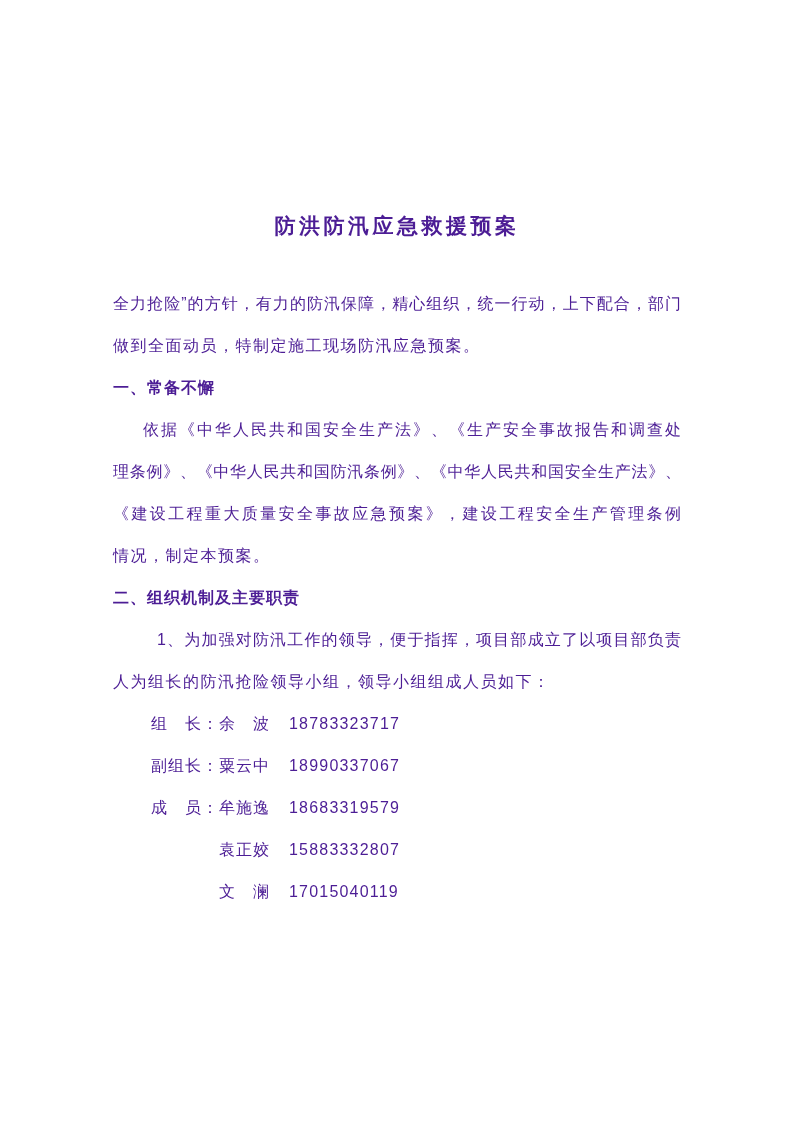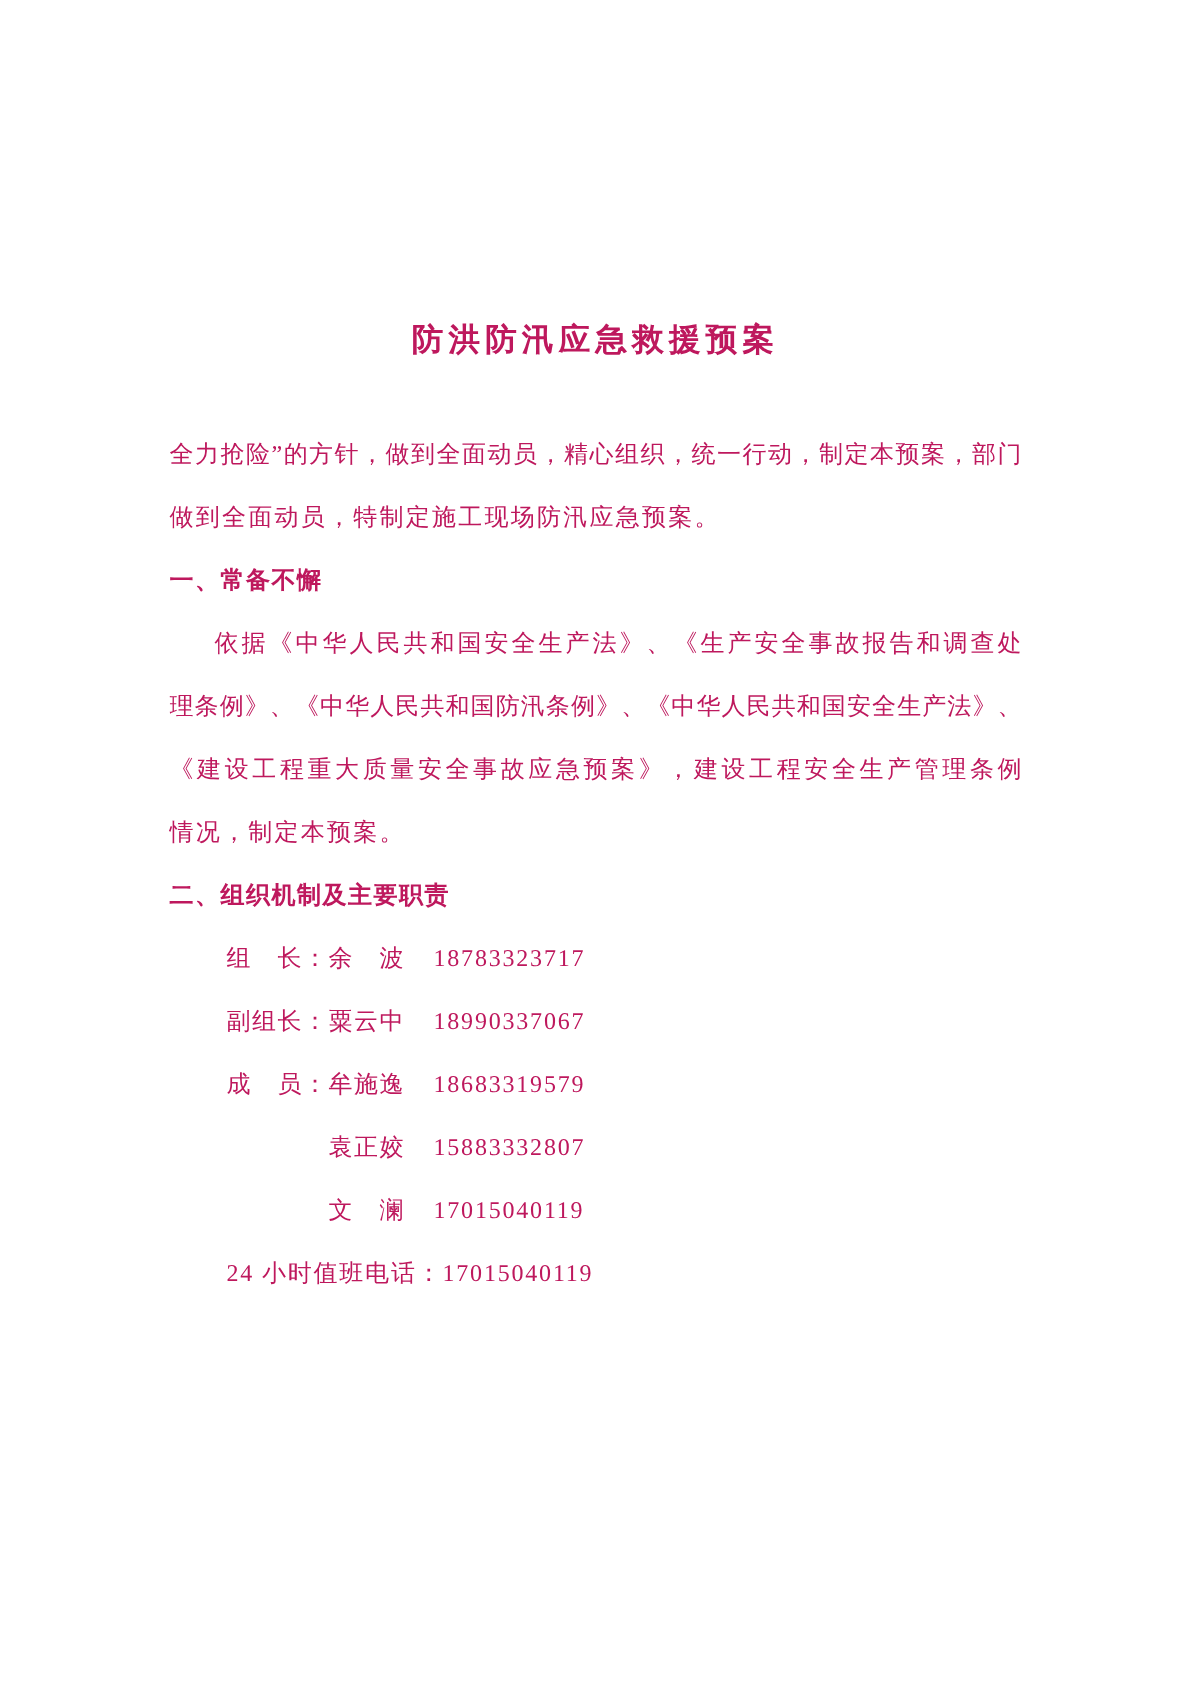--- a/index.html
+++ b/index.html
@@ -1,22 +1,22 @@
 <!DOCTYPE html>
 <html lang="zh"><head>
 <meta charset="utf-8">
 <style>
   html, body { margin: 0; padding: 0; background: #ffffff; }
   .page {
     position: relative;
     width: 793px;
     height: 1029px;
     background: #ffffff;
-    color: #be185d;
-    font-family: Liberation Serif, serif;
+    color: #4c1d95;
+    font-family: Liberation Sans, sans-serif;
     overflow: hidden;
   }
   .content {
     position: absolute;
     left: 113px;
     top: 205px;
     width: 568px;
   }
   .doc-title {
     height: 42px;
@@ -75,52 +75,53 @@
 </style>
 </head>
 <body>
 
 <div class="page">
   <div class="content">
 
     <div class="doc-title">防洪防汛应急救援预案</div>
 
     <div class="para intro">
-      <div class="line fill">全力抢险”的方针，做到全面动员，精心组织，统一行动，制定本预案，部门</div>
+      <div class="line fill">全力抢险”的方针，有力的防汛保障，精心组织，统一行动，上下配合，部门</div>
       <div class="line">做到全面动员，特制定施工现场防汛应急预案。</div>
     </div>
 
     <div class="heading">一、常备不懈</div>
 
     <div class="para">
       <div class="line fill indent2">依据《中华人民共和国安全生产法》、《生产安全事故报告和调查处</div>
       <div class="line fill">理条例》、《中华人民共和国防汛条例》、《中华人民共和国安全生产法》、</div>
       <div class="line fill">《建设工程重大质量安全事故应急预案》，建设工程安全生产管理条例</div>
       <div class="line">情况，制定本预案。</div>
     </div>
 
     <div class="heading">二、组织机制及主要职责</div>
 
+    <div class="para">
+      <div class="line fill indent2b">1、为加强对防汛工作的领导，便于指挥，项目部成立了以项目部负责</div>
+      <div class="line">人为组长的防汛抢险领导小组，领导小组组成人员如下：</div>
+    </div>
 
     <div>
       <div class="roster-row">
         <span class="roster-role">组　长：</span><span class="roster-name">余　波</span><span class="roster-phone">18783323717</span>
       </div>
       <div class="roster-row">
         <span class="roster-role">副组长：</span><span class="roster-name">粟云中</span><span class="roster-phone">18990337067</span>
       </div>
       <div class="roster-row">
         <span class="roster-role">成　员：</span><span class="roster-name">牟施逸</span><span class="roster-phone">18683319579</span>
       </div>
       <div class="roster-row">
         <span class="roster-role"></span><span class="roster-name">袁正姣</span><span class="roster-phone">15883332807</span>
       </div>
       <div class="roster-row">
         <span class="roster-role"></span><span class="roster-name">文　澜</span><span class="roster-phone">17015040119</span>
       </div>
     </div>
 
-    <div class="duty-line">
-      <span>24 小时值班电话：</span><span>17015040119</span>
-    </div>
 
   </div>
 </div>
 
 </body></html>

